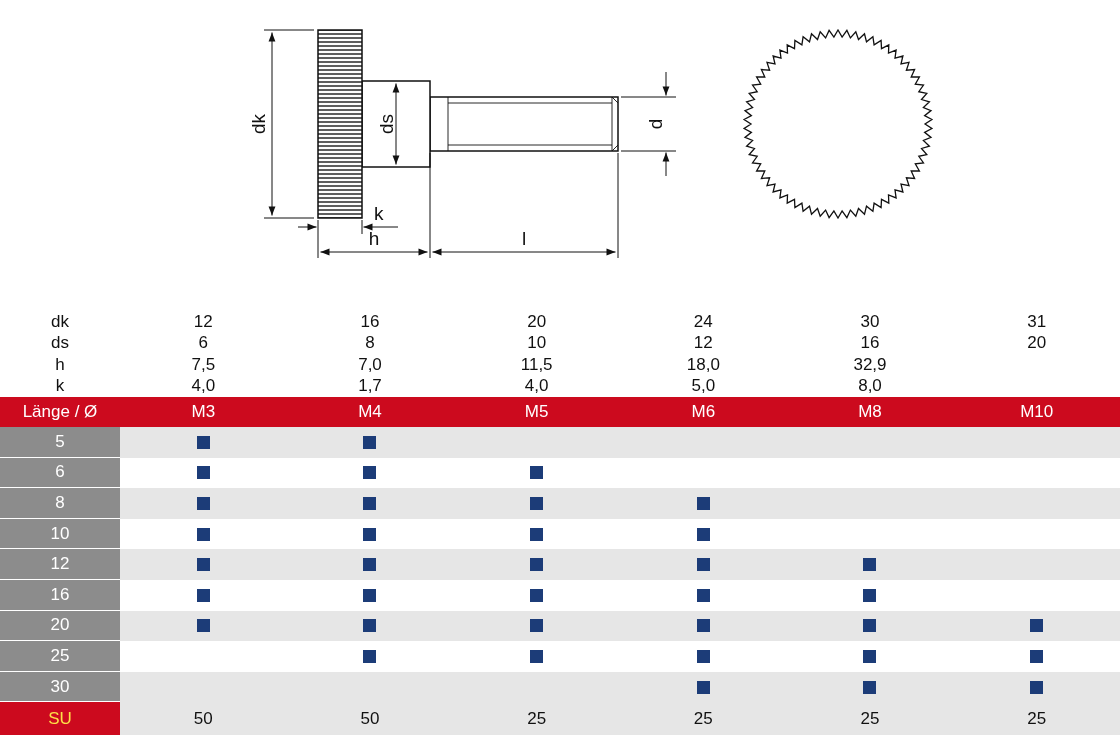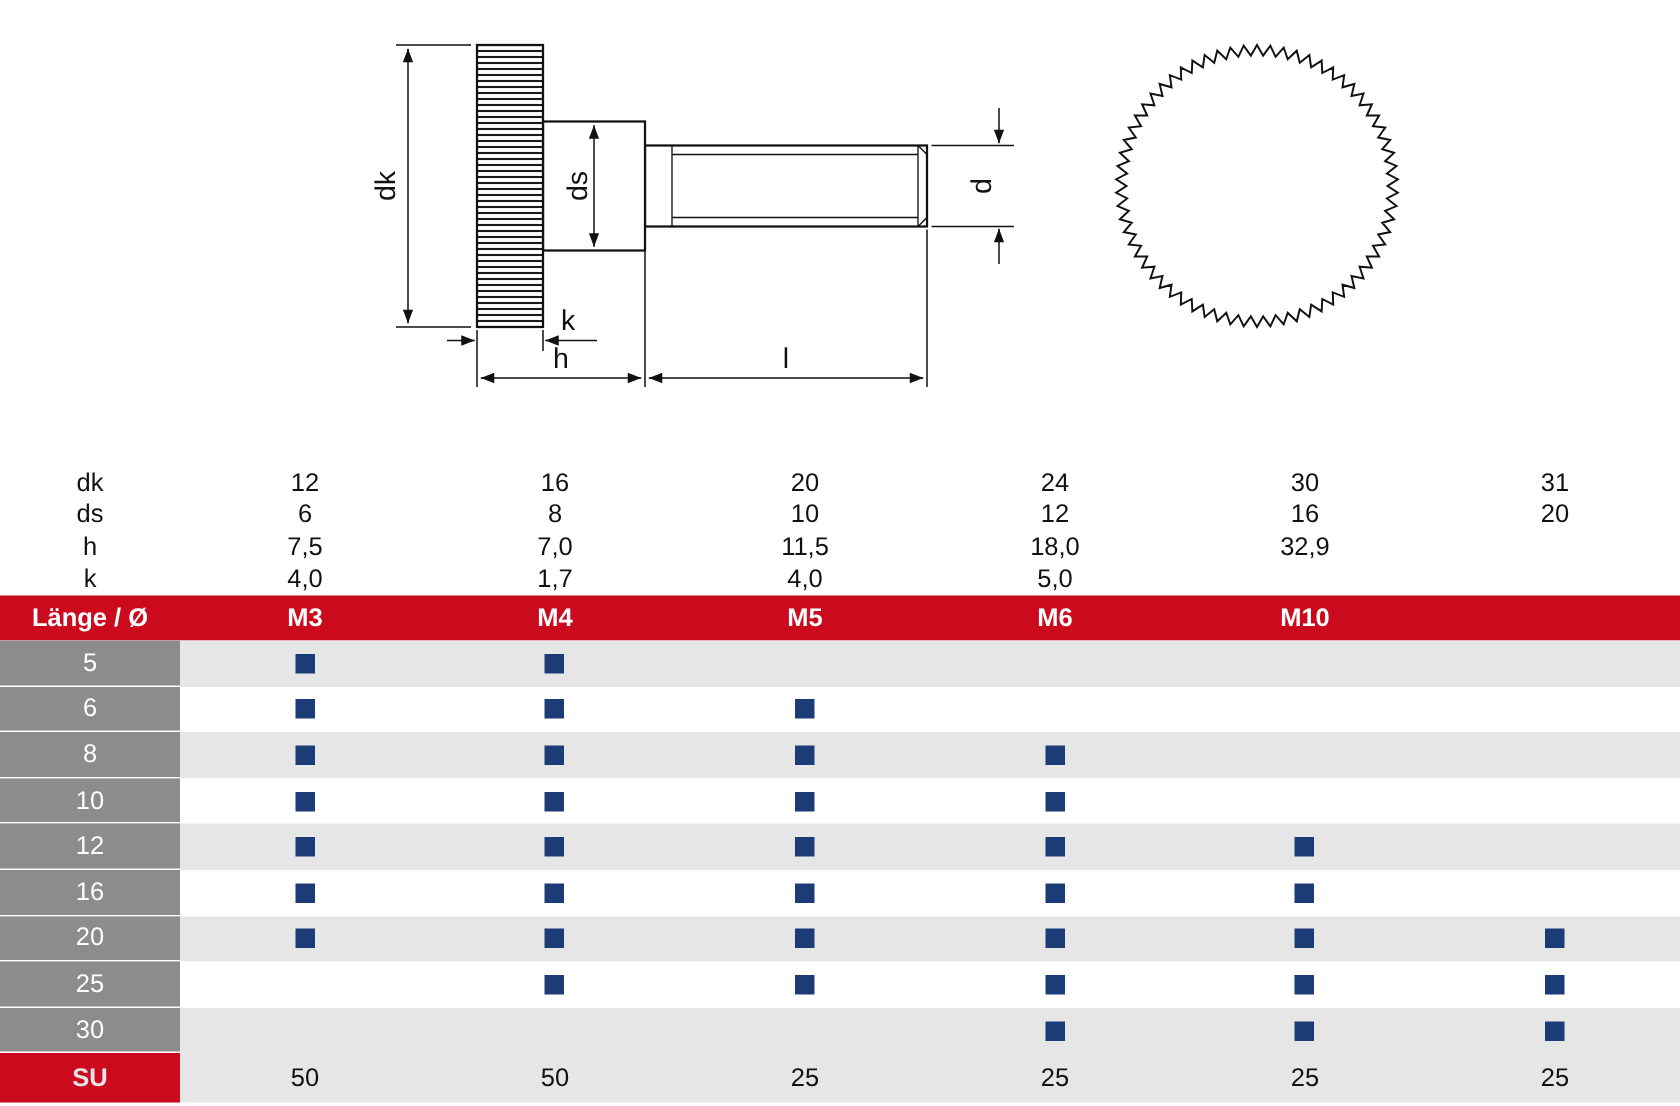--- a/index.html
+++ b/index.html
@@ -15,33 +15,33 @@
 
   .size-table { width: 1120px; }
   .trow { display: grid; grid-template-columns: 120px repeat(6, 1fr); align-items: center; }
   .cell { text-align: center; }
   .label-cell { height: 100%; display: flex; align-items: center; justify-content: center; }
 
   .dim-row { height: 21.5px; font-size: 17px; background: #fff; }
   .dim-label { font-size: 17px; }
 
   .header-row { height: 30px; background: var(--red, #cc0a1e); color: #fff;
-    font-weight: bold; font-size: 17px; }
+    font-weight: normal; font-size: 17px; }
 
   .len-row { height: 30.6px; font-size: 17px; }
   .len-row.odd { background: var(--row_alt, #e6e6e6); }
   .len-row.even { background: #fff; }
   .len-label { background: var(--label_gray, #8c8c8c); color: #fff;
     border-bottom: 1px solid #fff; font-size: 17px; }
 
   .avail-cell { display: flex; align-items: center; justify-content: center; height: 100%; }
   .square { width: 13px; height: 13px; background: var(--square_blue, #1c3c78); }
 
   .su-row { height: 33px; background: var(--row_alt, #e6e6e6); font-size: 17px; }
-  .su-label { background: var(--red, #cc0a1e); color: #e5e5e5; font-weight: bold; }
+  .su-label { background: var(--red, #cc0a1e); color: #fde047; font-weight: normal; }
 </style>
 </head>
 <body>
 
 <div class="drawing">
   <svg width="1120" height="311" viewBox="0 0 1120 311">
     <defs>
       <marker id="arr" viewBox="0 0 10 10" refX="10" refY="5" markerWidth="11" markerHeight="9" orient="auto-start-reverse">
         <path d="M0 1.2 L10 5 L0 8.8 Z" fill="#111"></path>
       </marker>
@@ -129,29 +129,31 @@
         <div class="cell dim-val">11,5</div>
         <div class="cell dim-val">18,0</div>
         <div class="cell dim-val">32,9</div>
       </div>
       <div class="trow dim-row">
         <div class="cell label-cell dim-label">k</div>
         <div class="cell dim-val">4,0</div>
         <div class="cell dim-val">1,7</div>
         <div class="cell dim-val">4,0</div>
         <div class="cell dim-val">5,0</div>
+        <div class="cell dim-val">8,0</div>
       </div>
     </div>
 
   <div class="trow header-row">
     <div class="cell label-cell">Länge / Ø</div>
   <div class="cell head-col">M3</div>
       <div class="cell head-col">M4</div>
       <div class="cell head-col">M5</div>
       <div class="cell head-col">M6</div>
+      <div class="cell head-col">M8</div>
       <div class="cell head-col">M10</div>
     </div>
 
   <div>
       <div class="trow len-row odd">
         <div class="cell label-cell len-label">5</div>
         <div class="cell avail-cell">
           <div class="square"></div>
         </div>
         <div class="cell avail-cell">

